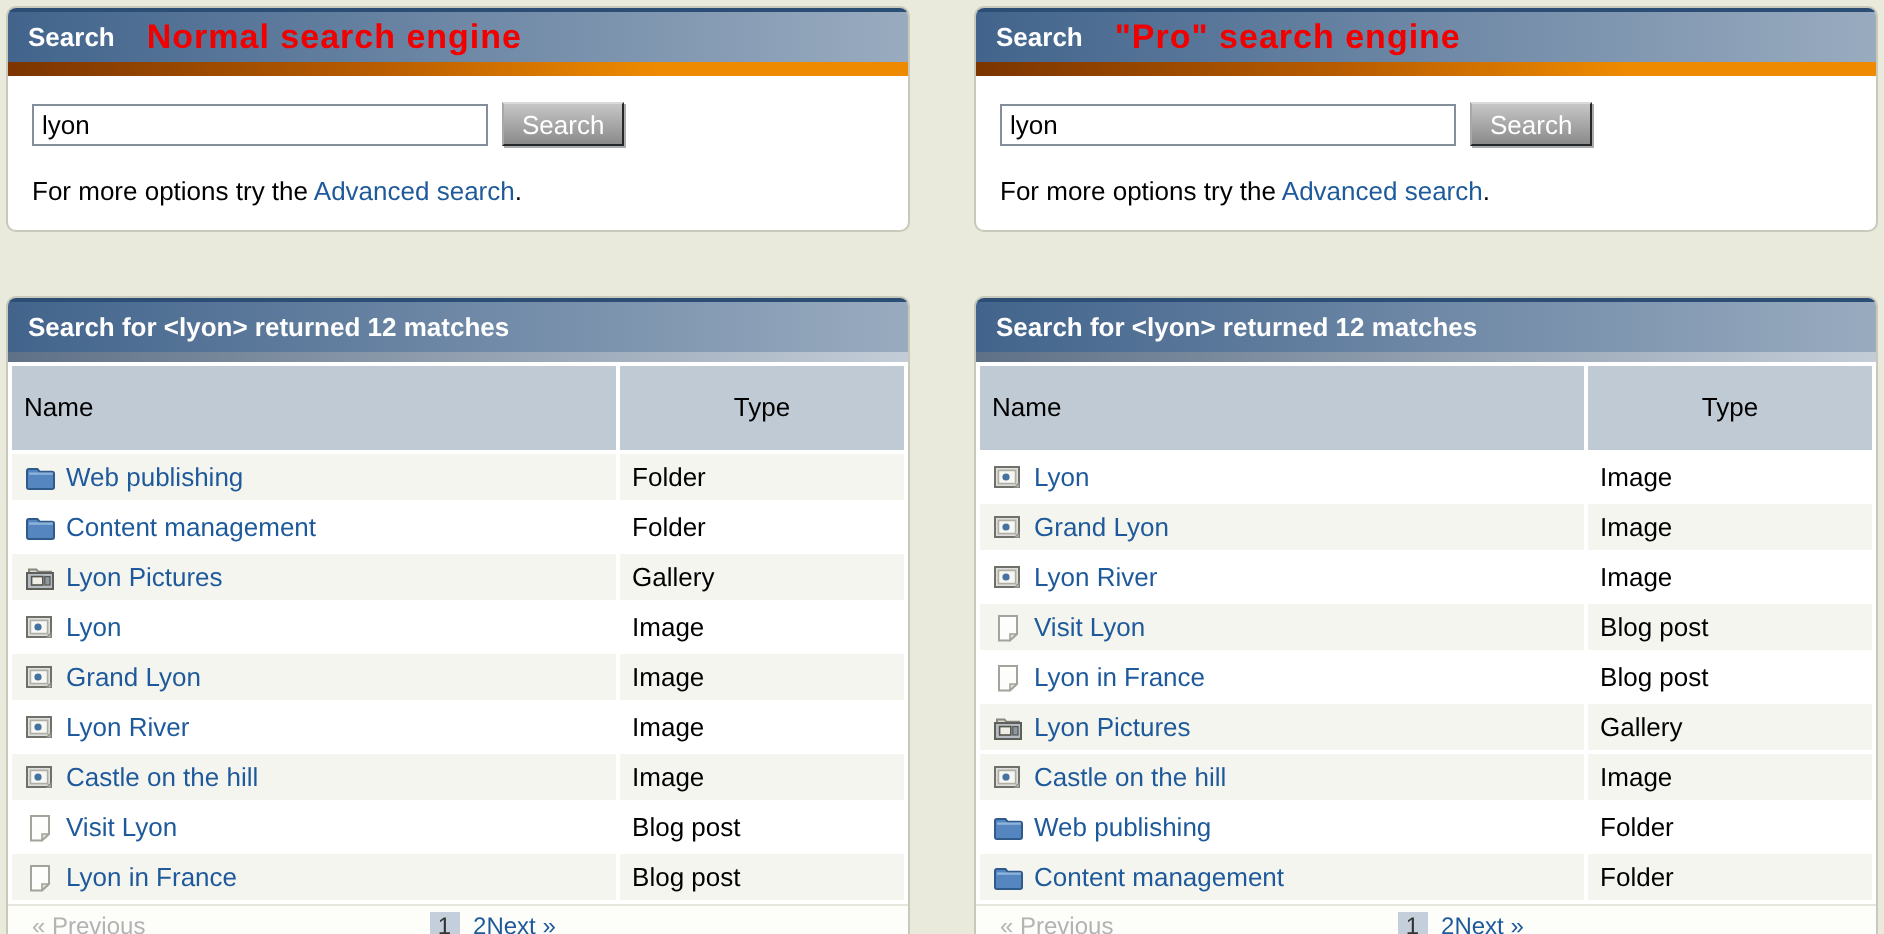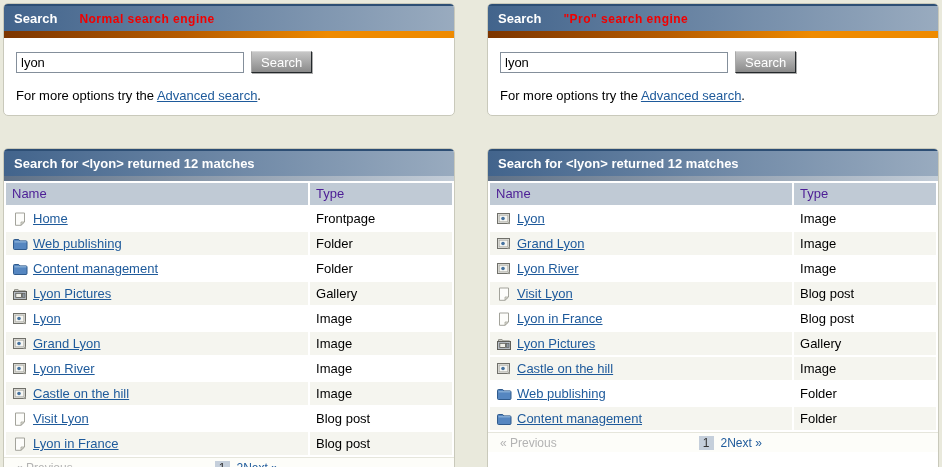--- a/index.html
+++ b/index.html
@@ -9,43 +9,43 @@
     font-family:"Liberation Sans",sans-serif;
   }
   .grid{display:grid;grid-template-columns:1fr 1fr;column-gap:9px;row-gap:13px;gap:32px;}
   .box{border:1px solid #c9c9bb;border-radius:5px;background:#fff;overflow:hidden;}
   .box-header{
     height:25px;padding:0 10px;display:flex;align-items:center;
     background:linear-gradient(to right,#42648c,#99abbf);
     border-top:2px solid #2d4e74;
   }
   .box-title{color:#fff;font-weight:bold;font-size:13px;}
-  .annotation{color:#f20000;font-weight:bold;font-size:12px;margin-left:22px;letter-spacing:.5px;}
+  .annotation{color:#f20000;font-weight:bold;font-size:17px;margin-left:16px;letter-spacing:.5px;}
   .orange-bar{height:7px;background:linear-gradient(to right,#7c3500,#b65b00 40%,#ee8a00 72%,#ee8a00);}
   .box-content{padding:13px 12px 12px;}
   .search-row{display:flex;align-items:center;}
   .search-input{
     width:228px;height:21px;border:1px solid #848f9b;padding:1px 4px;
     font-size:13px;font-family:inherit;box-sizing:border-box;background:#fff;color:#000;
   }
   .search-button{
     margin-left:7px;height:22px;padding:0 9px;font-size:13px;font-family:inherit;color:#fff;
     background:linear-gradient(#c6c6c6,#8a8a8a);
     border:1px solid;border-color:#d9d9d9 #23282b #23282b #a8a8a8;
     box-shadow:1px 1px 0 rgba(70,70,70,.45);cursor:pointer;
   }
   .options-line{margin:15px 0 0;font-size:13px;color:#000;}
-  a.link{color:#1e5a9b;text-decoration:underline;cursor:pointer;}
+  a.link{color:#1e5a9b;cursor:pointer;}
   .strip{height:5px;background:linear-gradient(to right,#5f7187,#c3cdd8);}
   table.results-table{width:100%;border-collapse:separate;border-spacing:2px;table-layout:fixed;}
   th{
-    background:#c0cad5;color:#4c1d95;font-weight:normal;text-align:left;
-    font-size:13px;padding:3px 6px;line-height:16px;
-  }
-  th.name-col{width:69%;} th.type-col{width:31%;}
+    background:#c0cad5;color:#000000;font-weight:normal;text-align:left;
+    font-size:13px;padding:13px 6px;line-height:16px;
+  }
+  th.name-col{width:69%;} th.type-col{width:31%;text-align:center;}
   td{font-size:13px;padding:2px 6px;line-height:19px;background:#fff;}
   tr.alt td{background:#f5f5ef;}
   .icon{display:inline-block;width:16px;height:16px;vertical-align:-4px;margin-right:5px;}
   .type-cell{color:#000;}
   .pagination{
     display:flex;align-items:center;font-size:12px;padding:3px 12px;
     border-top:1px solid #e6e6dc;background:#fdfdf9;height:13px;
   }
   .prev{color:#b3b3b3;flex:1;}
   .pages{display:flex;gap:7px;align-items:center;}
@@ -94,27 +94,20 @@
     </header>
     <div class="strip"></div>
     <table class="results-table">
       <thead>
         <tr>
           <th class="name-col">Name</th>
           <th class="type-col">Type</th>
         </tr>
       </thead>
       <tbody>
-          <tr>
-            <td class="name-cell"><span class="icon"><svg width="16" height="16" viewBox="0 0 16 16">
-                  <path d="M3.5 2h9v9l-3.5 3.3h-5.5z" fill="#fdfdfb" stroke="#a3a39b"></path>
-                  <path d="M12.3 11l-3.3 3.1v-3.1z" fill="#e2e2da" stroke="#a3a39b" stroke-width="0.8"></path>
-                </svg></span><a class="link">Home</a></td>
-            <td class="type-cell">Frontpage</td>
-          </tr>
           <tr class="alt">
             <td class="name-cell"><span class="icon"><svg width="16" height="16" viewBox="0 0 16 16">
                   <path d="M1.5 4.5c0-.6.4-1 1-1h4.2l1.2 1.4h6.1c.6 0 1 .4 1 1v6.6c0 .6-.4 1-1 1H2.5c-.6 0-1-.4-1-1z" fill="#5586c0" stroke="#2f5a8c"></path>
                   <path d="M2.5 5.8h11.9" stroke="#8fb4da" stroke-width="1.2"></path>
                 </svg></span><a class="link">Web publishing</a></td>
             <td class="type-cell">Folder</td>
           </tr>
           <tr>
             <td class="name-cell"><span class="icon"><svg width="16" height="16" viewBox="0 0 16 16">
                   <path d="M1.5 4.5c0-.6.4-1 1-1h4.2l1.2 1.4h6.1c.6 0 1 .4 1 1v6.6c0 .6-.4 1-1 1H2.5c-.6 0-1-.4-1-1z" fill="#5586c0" stroke="#2f5a8c"></path>

